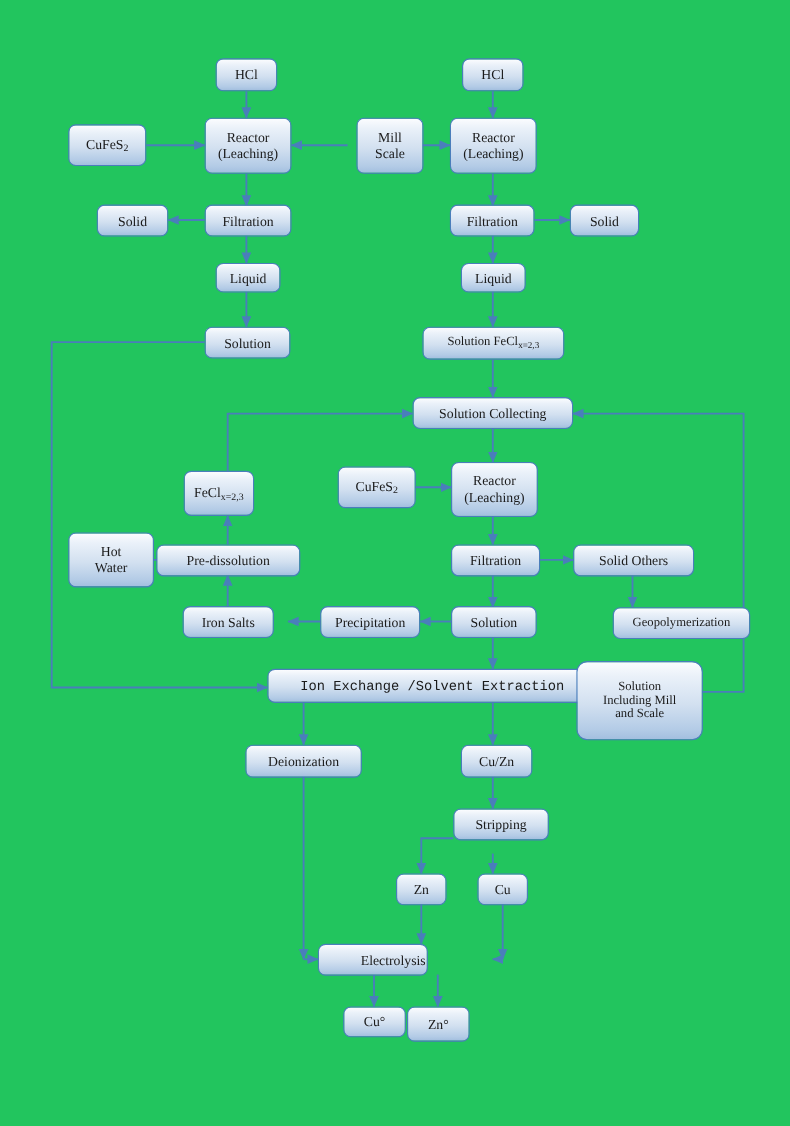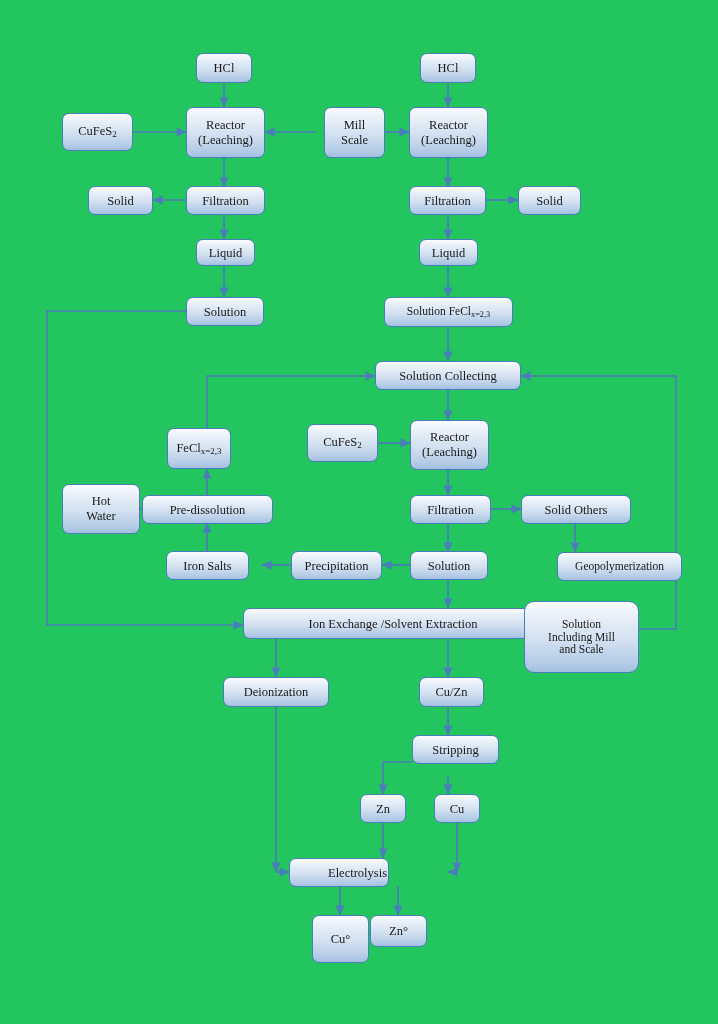--- a/index.html
+++ b/index.html
@@ -211,21 +211,21 @@
   </div>
 
   <div class="node" style="left:410px;top:551px;width:78px;height:29px;">
     <span class="lbl">Solution</span>
   </div>
 
   <div class="node" style="left:513px;top:552px;width:125px;height:29px;margin-left:44px;">
     <span class="lbl small">Geopolymerization</span>
   </div>
 
-  <div class="node" style="left:243px;top:608px;width:300px;height:31px;">
+  <div class="node" style="left:243px;top:608px;width:300px;height:31px;font-family:Liberation Mono, monospace;">
     <span class="lbl">Ion Exchange /Solvent Extraction</span>
   </div>
 
   <div class="node" style="left:524px;top:601px;width:115px;height:72px;flex-direction:column;border-radius:10px;">
     <span class="lbl small">Solution</span>
     <span class="lbl small">Including Mill</span>
     <span class="lbl small">and Scale</span>
   </div>
 
   <div class="node" style="left:223px;top:677px;width:106px;height:30px;">
@@ -245,21 +245,21 @@
   </div>
 
   <div class="node" style="left:434px;top:794px;width:46px;height:29px;">
     <span class="lbl">Cu</span>
   </div>
 
   <div class="node" style="left:289px;top:858px;width:100px;height:29px;padding-left:40px;">
     <span class="lbl">Electrolysis</span>
   </div>
 
-  <div class="node" style="left:312px;top:915px;width:57px;height:48px;">
+  <div class="node" style="left:312px;top:915px;width:57px;height:28px;">
     <span class="lbl">Cu°</span>
   </div>
 
   <div class="node" style="left:370px;top:915px;width:57px;height:32px;">
     <span class="lbl">Zn°</span>
   </div>
 
 </div>
 
 </body></html>

